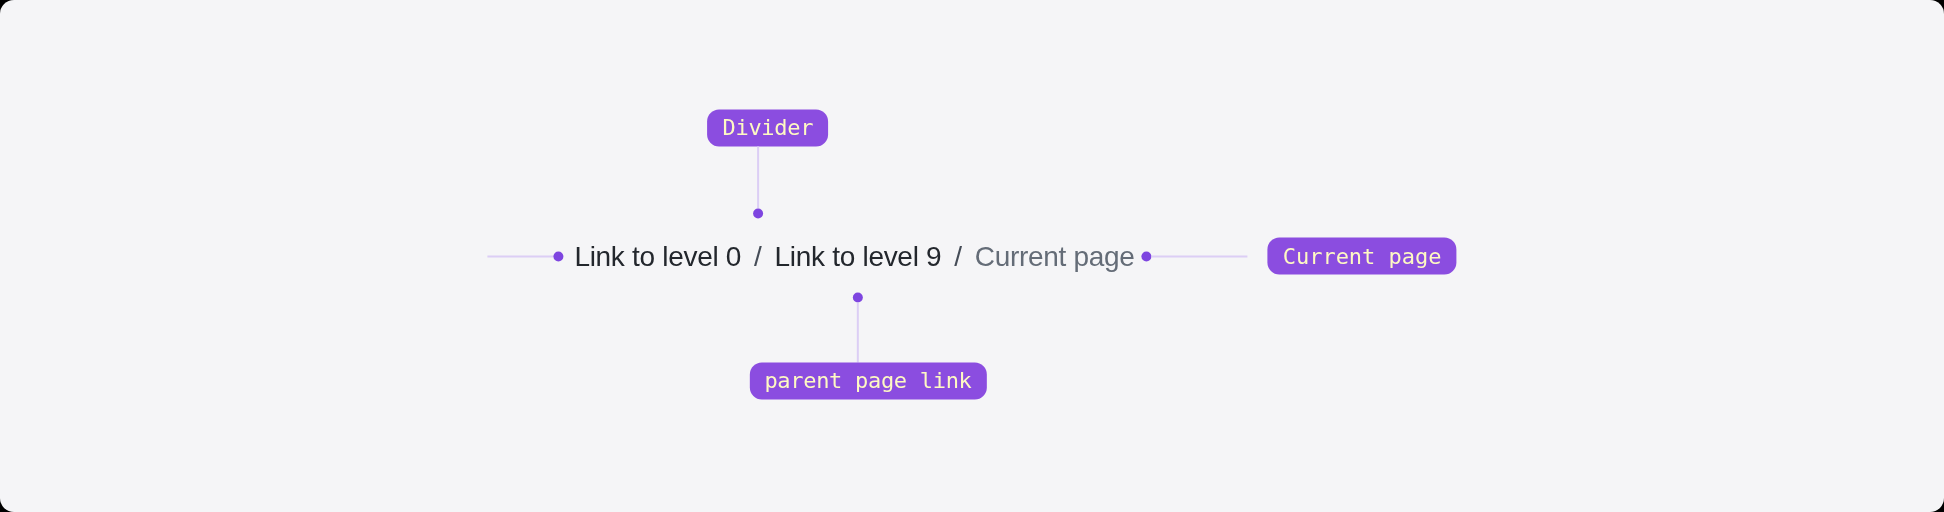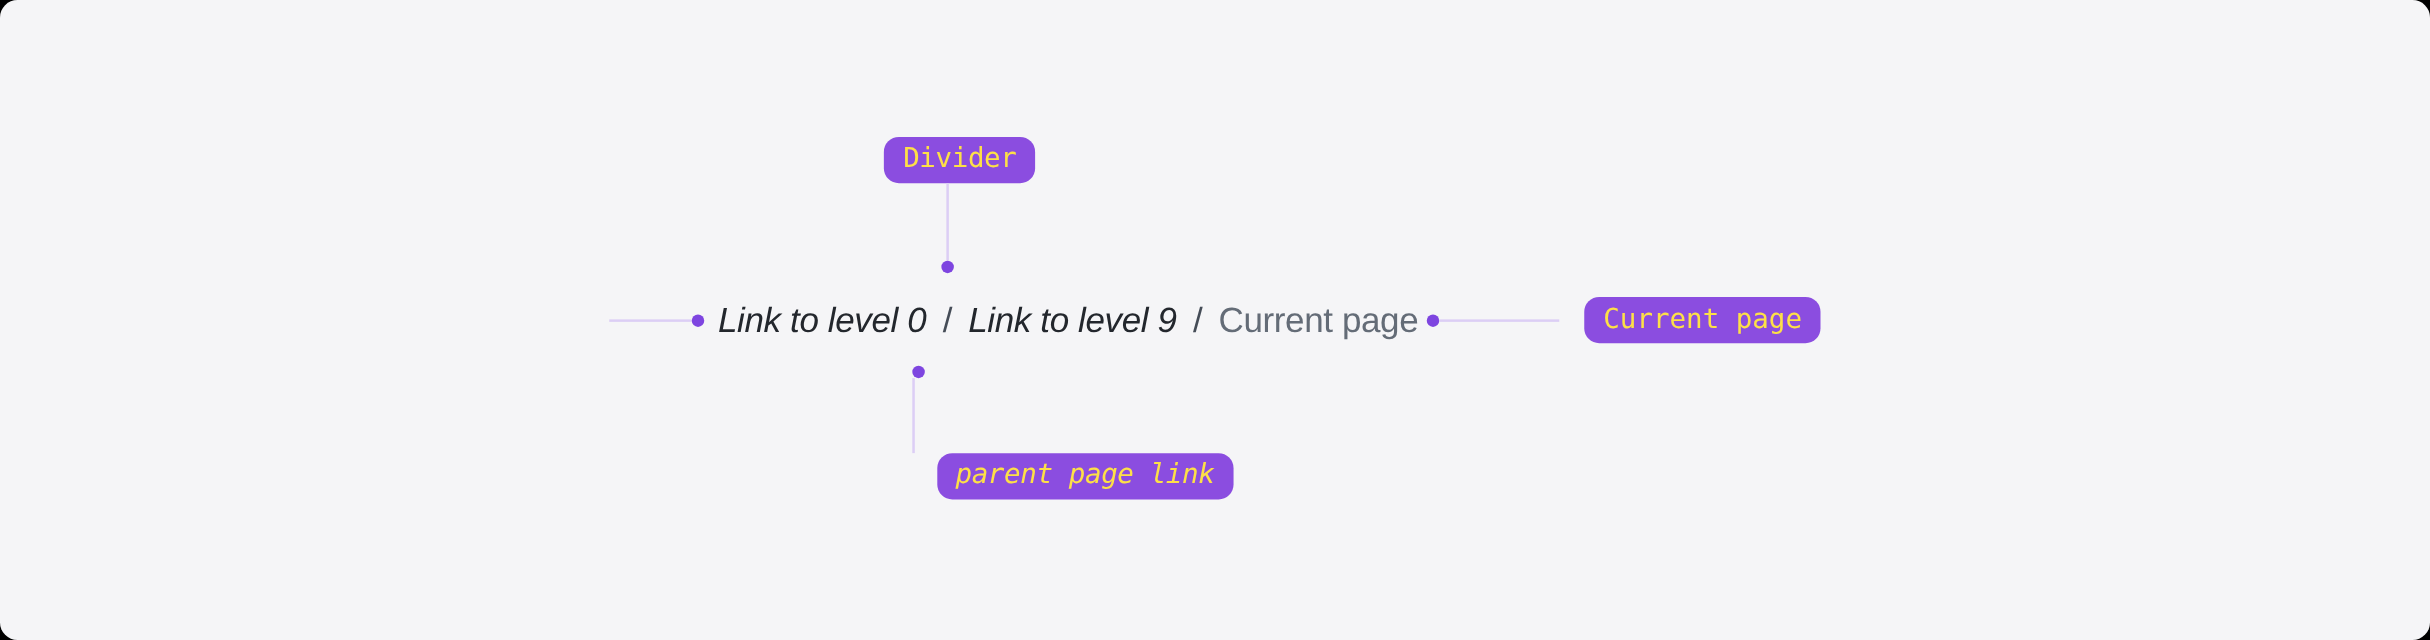--- a/index.html
+++ b/index.html
@@ -26,21 +26,21 @@
     display: flex;
     align-items: center;
     white-space: nowrap;
   }
   .pill {
     display: flex;
     align-items: center;
     height: 37px;
     padding: 0 15px;
     background: #8b4de0;
-    color: #fde047;
+    color: #fef9c3;
     border-radius: 12px;
     font-family: "DejaVu Sans Mono", monospace;
     font-size: 22px;
     line-height: 1;
     white-space: nowrap;
     flex: 0 0 auto;
     margin-left: 20px;
   }
   .hline {
     height: 2px;
@@ -66,21 +66,20 @@
     display: flex;
     align-items: center;
     gap: 13px;
     font-size: 28px;
     font-weight: 500;
     letter-spacing: -0.3px;
   }
   .crumb-link {
     color: #23272d;
     display: inline-block;
-    font-style: italic;
   }
   .crumb-current {
     color: #646c77;
     display: inline-block;
   }
   .slash {
     color: #454c57;
     display: inline-block;
     position: relative;
   }
@@ -95,20 +94,21 @@
     align-items: center;
   }
   .anchor-top .vline { height: 62px; }
   .anchor-bottom {
     position: absolute;
     top: calc(100% + 20px);
     left: 50%;
     transform: translateX(-50%);
     display: flex;
     flex-direction: column;
+    align-items: center;
   }
   .anchor-bottom .vline { height: 60px; }
 </style>
 </head>
 <body>
 
 <div class="panel">
   <div class="main-row">
 
     <div class="hline left"></div>

